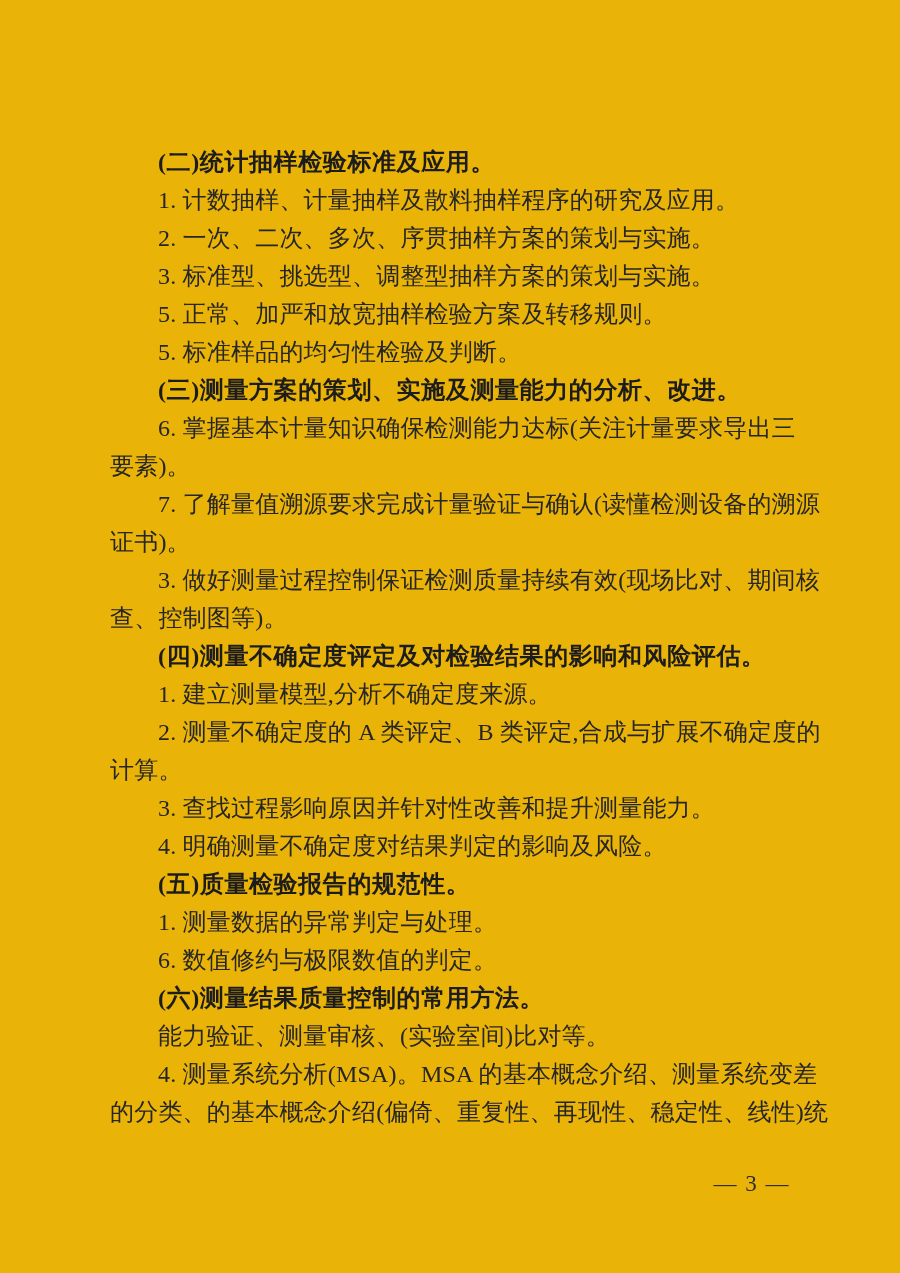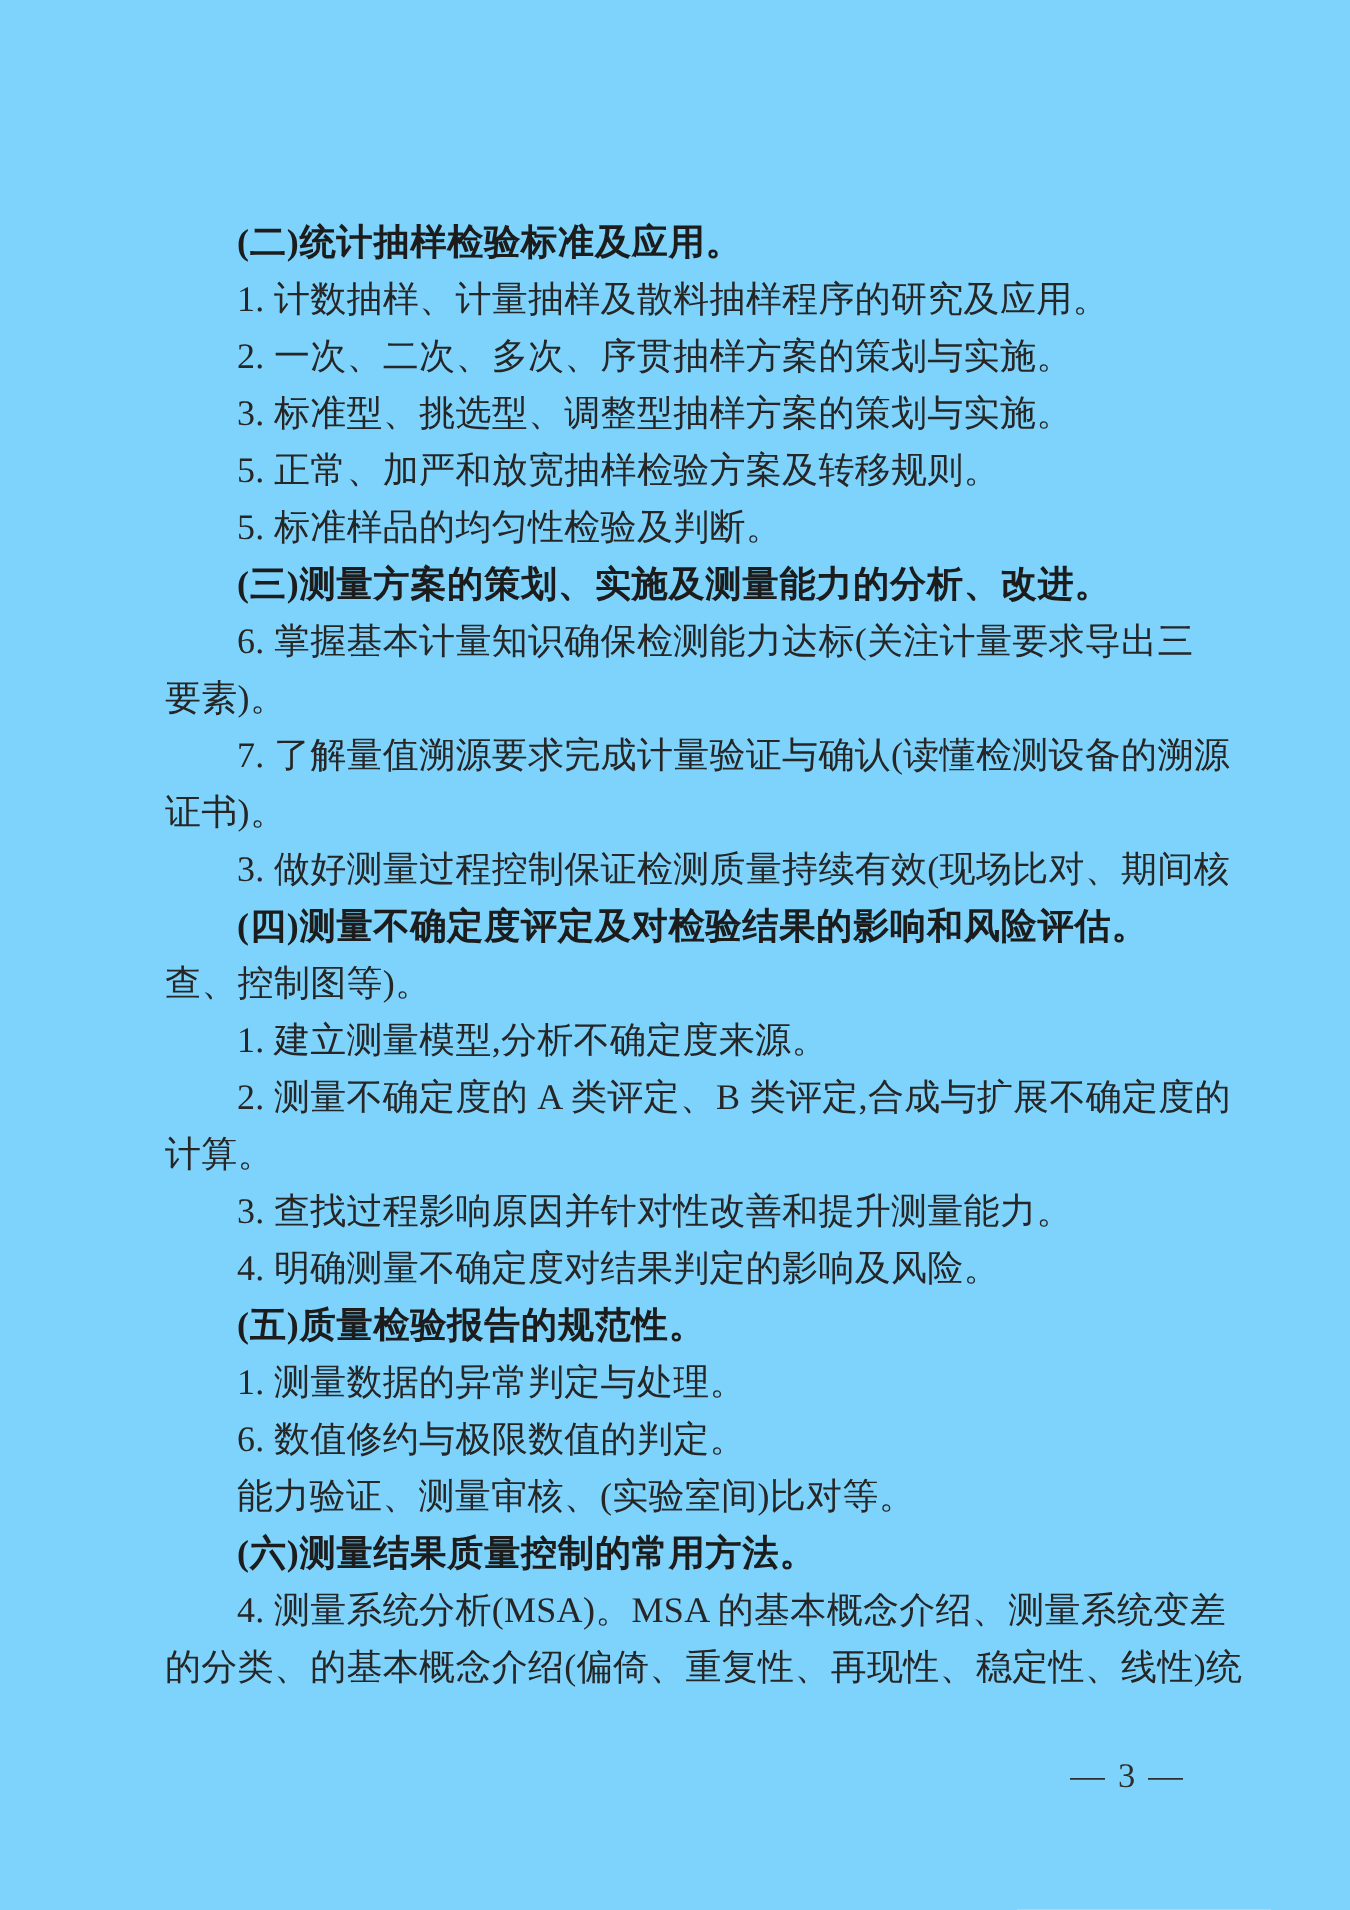--- a/index.html
+++ b/index.html
@@ -11,21 +11,21 @@
     height: 1273px;
     background: #ffffff;
     position: relative;
     overflow: hidden;
     font-family: "Liberation Serif", "DejaVu Serif", serif;
     color: #262626;
   }
   .page {
     position: absolute;
     inset: 0;
-    background: #7dd3fc;
+    background: #eab308;
   }
   .content {
     position: absolute;
     left: 110px;
     top: 143px;
     width: 700px;
   }
   .line {
     height: 38px;
     line-height: 38px;
@@ -63,35 +63,35 @@
     <div class="line indent">3. 标准型、挑选型、调整型抽样方案的策划与实施。</div>
     <div class="line indent">5. 正常、加严和放宽抽样检验方案及转移规则。</div>
     <div class="line indent">5. 标准样品的均匀性检验及判断。</div>
 
     <div class="line heading indent">(三)测量方案的策划、实施及测量能力的分析、改进。</div>
     <div class="line indent">6. 掌握基本计量知识确保检测能力达标(关注计量要求导出三</div>
     <div class="line">要素)。</div>
     <div class="line indent">7. 了解量值溯源要求完成计量验证与确认(读懂检测设备的溯源</div>
     <div class="line">证书)。</div>
     <div class="line indent">3. 做好测量过程控制保证检测质量持续有效(现场比对、期间核</div>
+    <div class="line">查、控制图等)。</div>
+
     <div class="line heading indent">(四)测量不确定度评定及对检验结果的影响和风险评估。</div>
-
-    <div class="line">查、控制图等)。</div>
     <div class="line indent">1. 建立测量模型,分析不确定度来源。</div>
     <div class="line indent">2. 测量不确定度的 A 类评定、B 类评定,合成与扩展不确定度的</div>
     <div class="line">计算。</div>
     <div class="line indent">3. 查找过程影响原因并针对性改善和提升测量能力。</div>
     <div class="line indent">4. 明确测量不确定度对结果判定的影响及风险。</div>
 
     <div class="line heading indent">(五)质量检验报告的规范性。</div>
     <div class="line indent">1. 测量数据的异常判定与处理。</div>
     <div class="line indent">6. 数值修约与极限数值的判定。</div>
 
+    <div class="line heading indent">(六)测量结果质量控制的常用方法。</div>
     <div class="line indent">能力验证、测量审核、(实验室间)比对等。</div>
-    <div class="line heading indent">(六)测量结果质量控制的常用方法。</div>
 
     <div class="line indent">4. 测量系统分析(MSA)。MSA 的基本概念介绍、测量系统变差</div>
     <div class="line">的分类、的基本概念介绍(偏倚、重复性、再现性、稳定性、线性)统</div>
 
   </div>
 
   <div class="page-number">— 3 —</div>
 </div>
 
 </body></html>

